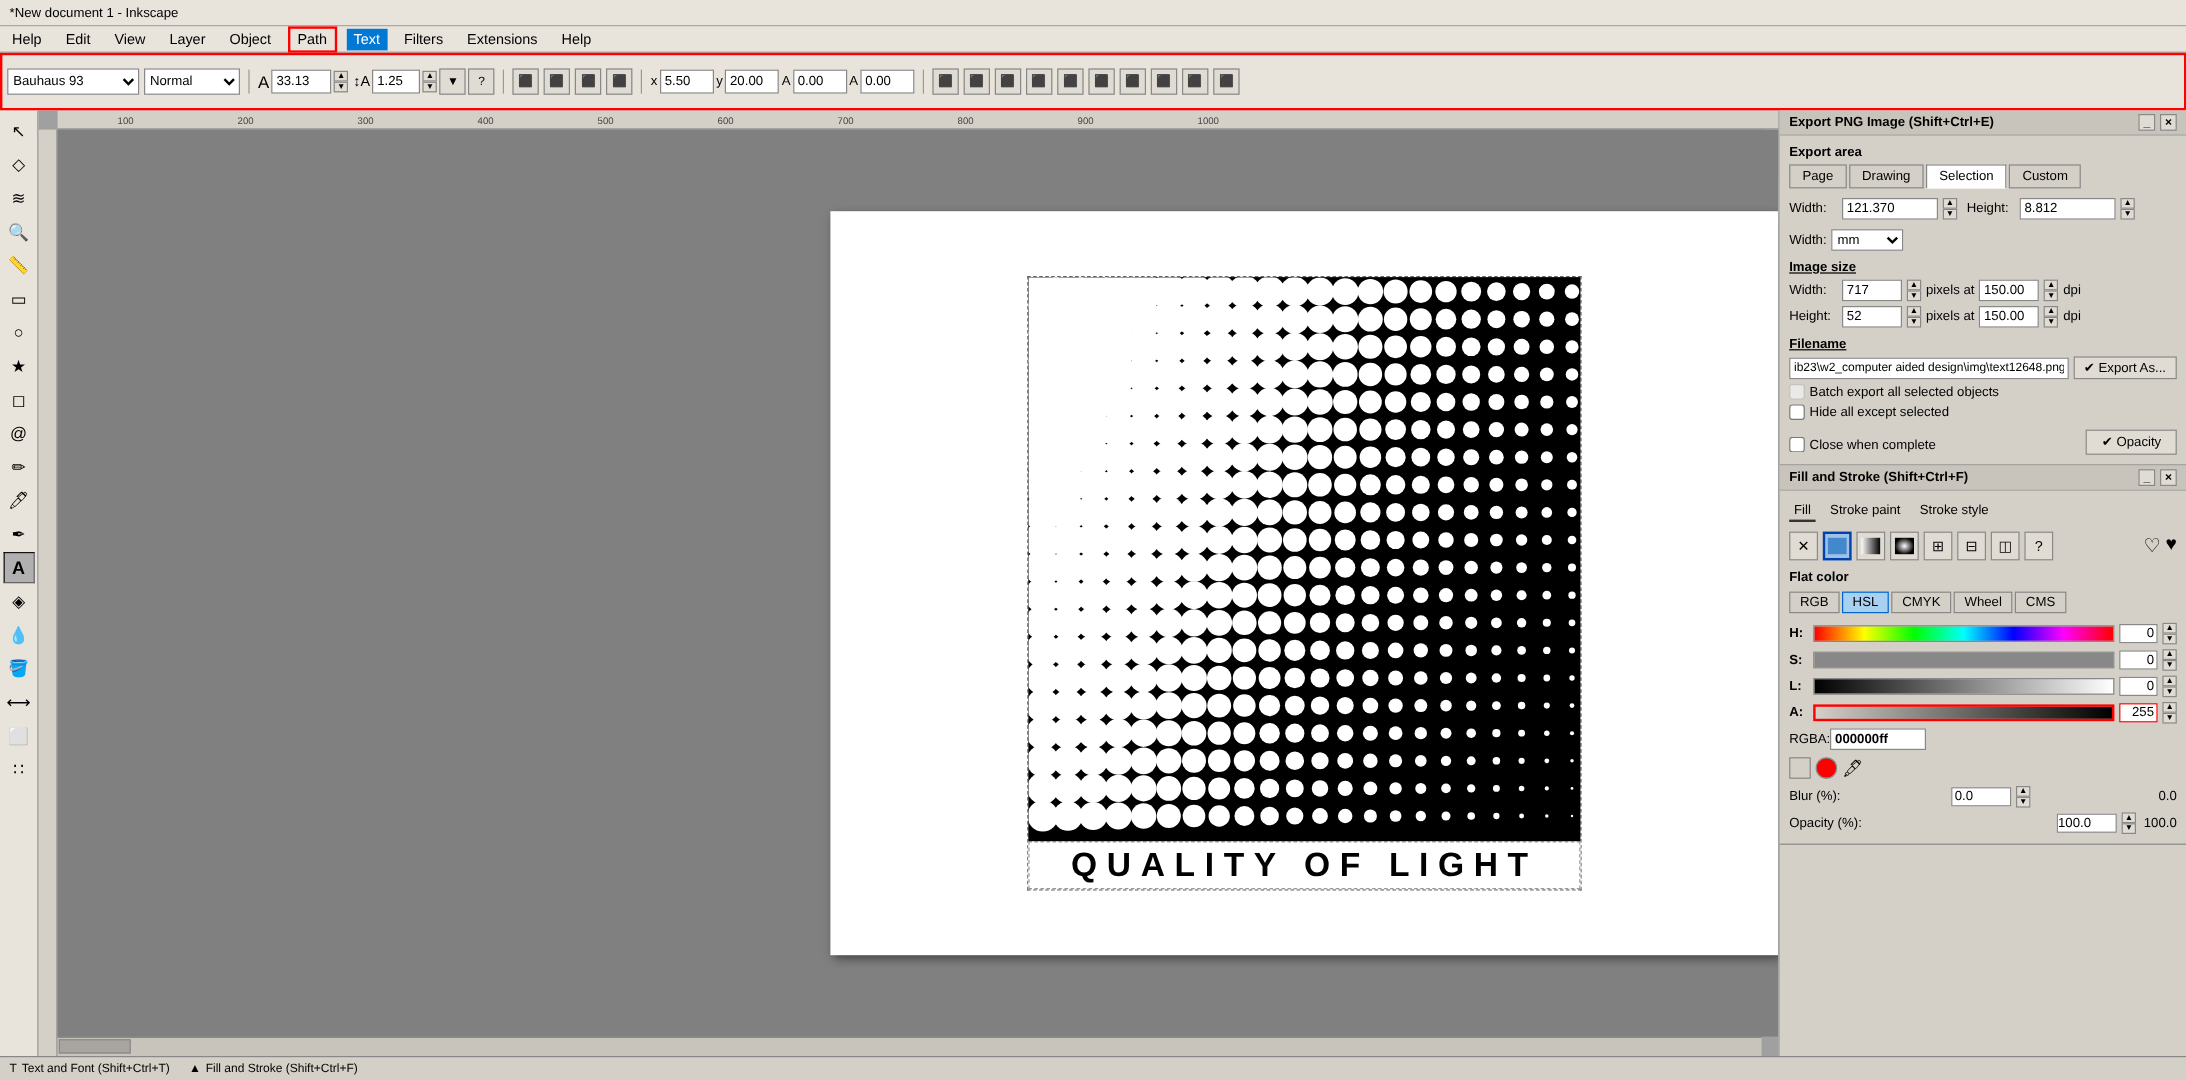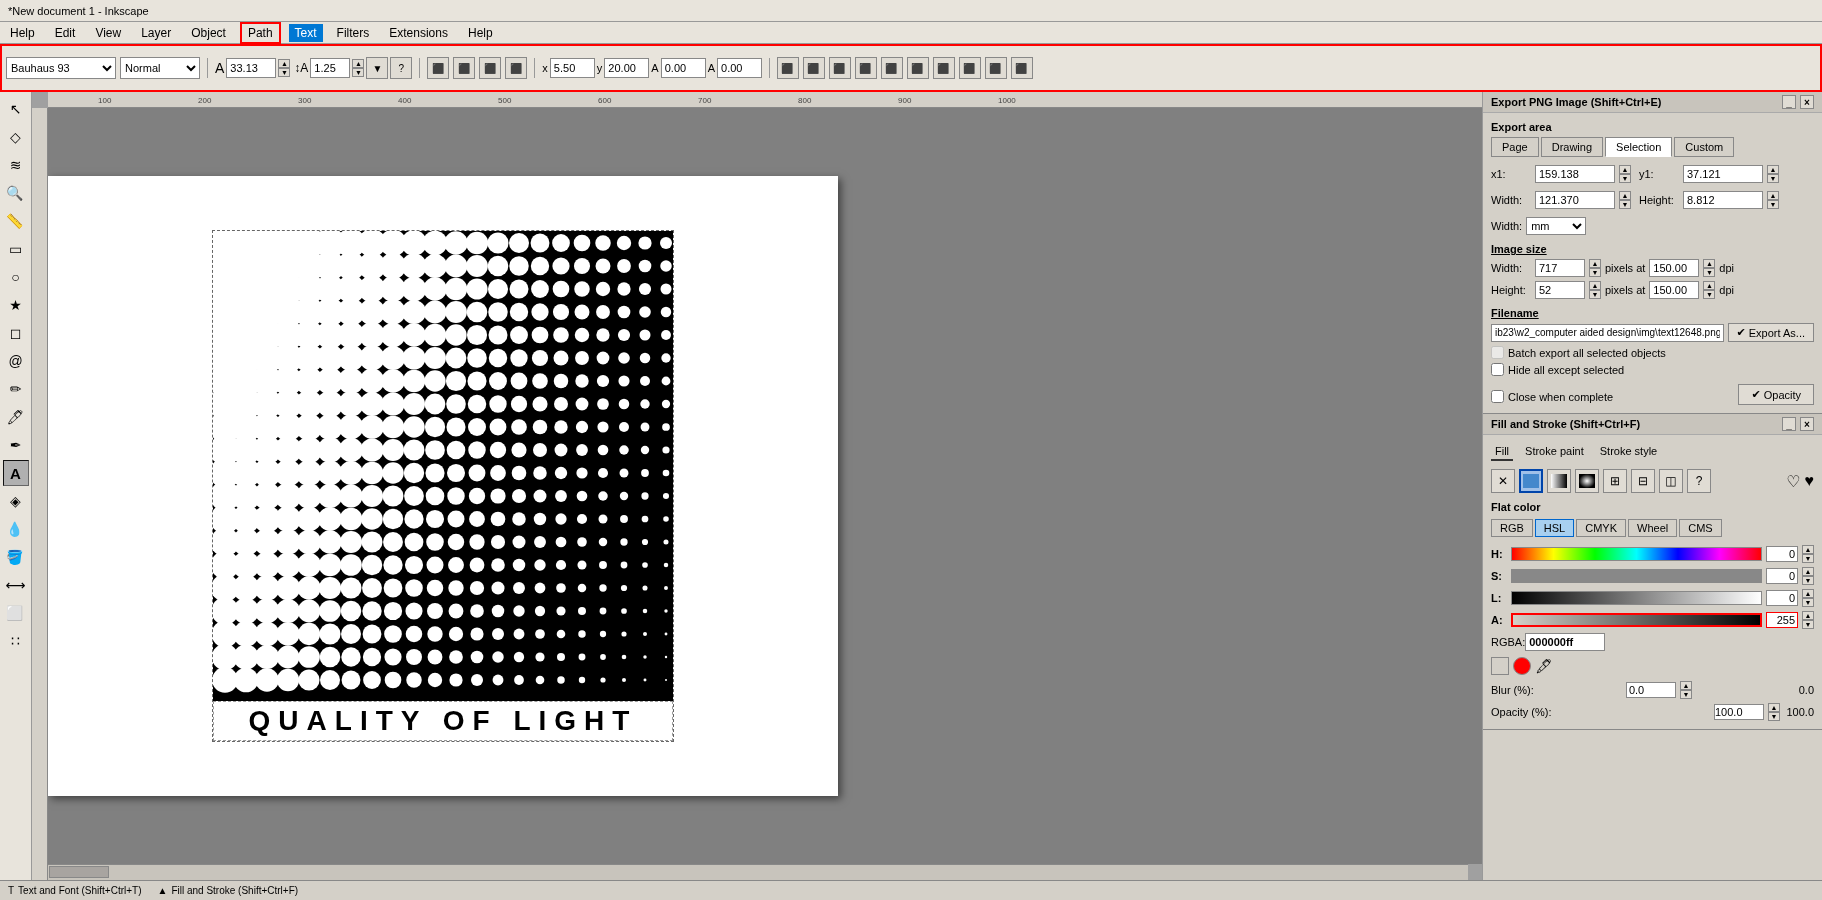--- a/index.html
+++ b/index.html
@@ -166,21 +166,21 @@
     .canvas-content {
       position: absolute;
       top: 16px;
       left: 16px;
       right: 0;
       bottom: 16px;
       background: #808080;
       overflow: hidden;
       display: flex;
       align-items: center;
-      justify-content: flex-start;
+      justify-content: flex-end;
     }
     .page-white {
       background: white;
       width: 790px;
       height: 620px;
       position: relative;
       box-shadow: 3px 3px 8px rgba(0,0,0,0.5);
       display: flex;
       align-items: center;
       justify-content: center;
@@ -1176,38 +1176,20 @@
       </div>
       <div class="panel-body">
         <div style="font-size:11px; font-weight:bold; margin-bottom:4px;">Export area</div>
         <div class="export-area-tabs">
           <div class="export-tab">Page</div>
           <div class="export-tab">Drawing</div>
           <div class="export-tab active">Selection</div>
           <div class="export-tab">Custom</div>
         </div>
 
-        <div style="display:flex; gap:8px; margin-bottom:4px;">
-          <div class="field-row">
-            <span class="field-label">x1:</span>
-            <input class="field-input" value="159.138" style="">
-            <div class="spin-btn">
-              <div class="spin-up">▲</div>
-              <div class="spin-down">▼</div>
-            </div>
-          </div>
-          <div class="field-row">
-            <span class="field-label">y1:</span>
-            <input class="field-input" value="37.121" style="">
-            <div class="spin-btn">
-              <div class="spin-up">▲</div>
-              <div class="spin-down">▼</div>
-            </div>
-          </div>
-        </div>
         <div style="display:flex; gap:8px; margin-bottom:4px; align-items:center;">
           <div class="field-row">
             <span class="field-label">Width:</span>
             <input class="field-input" value="121.370" style="">
             <div class="spin-btn">
               <div class="spin-up">▲</div>
               <div class="spin-down">▼</div>
             </div>
           </div>
           <div class="field-row">

